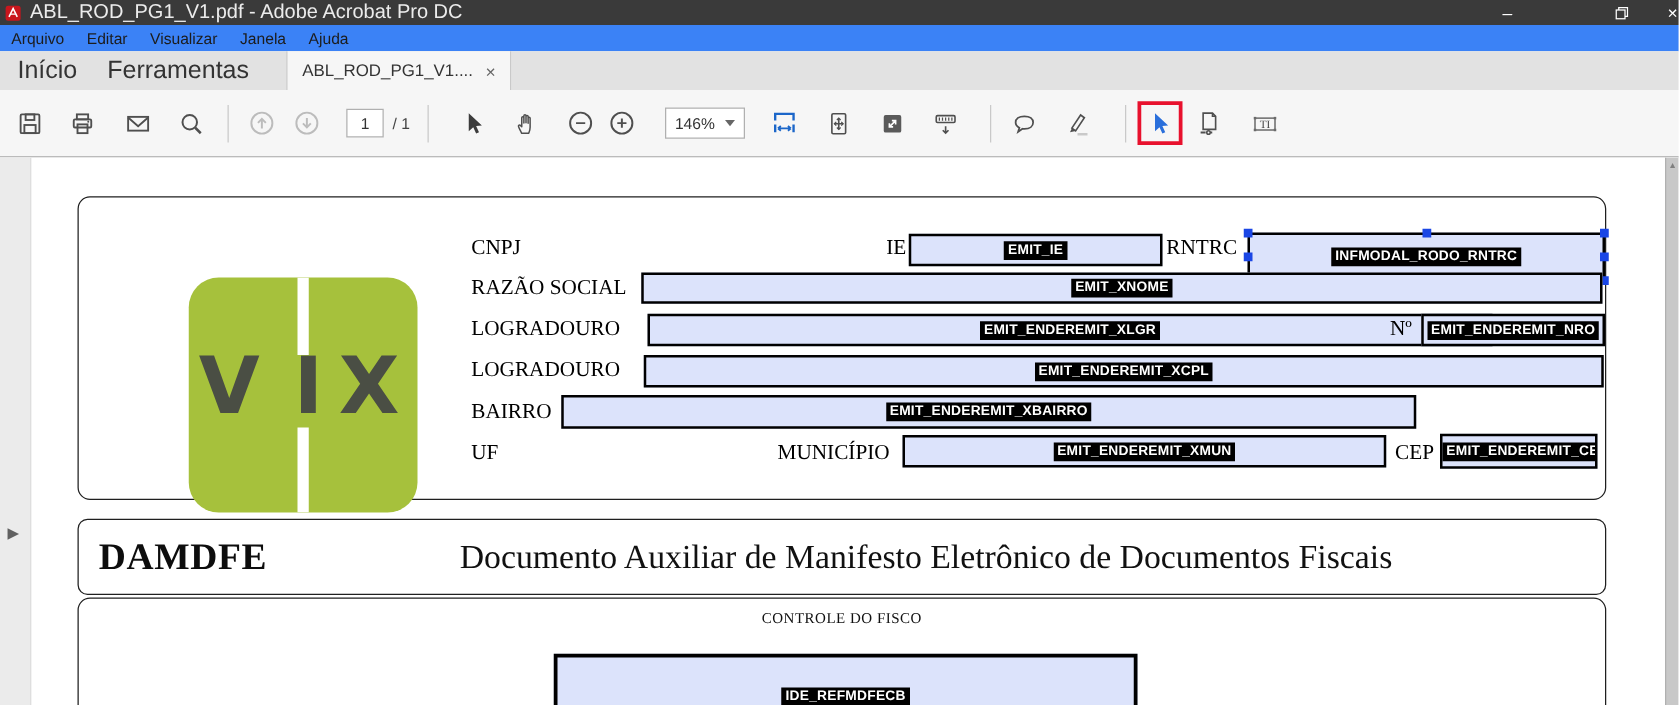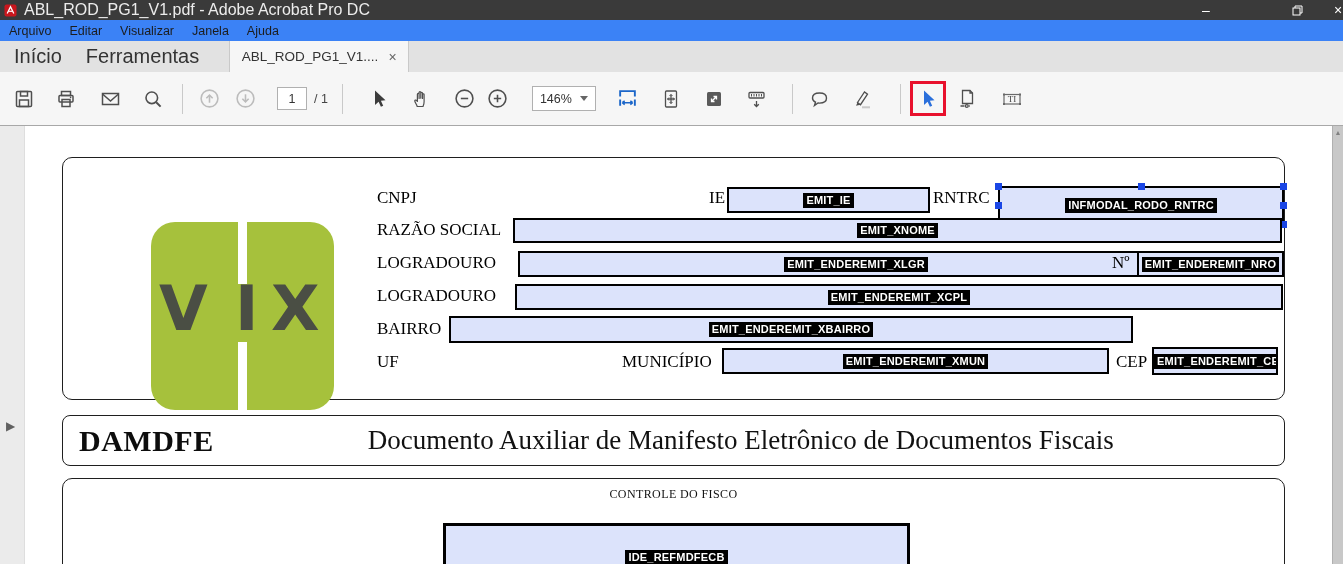--- a/index.html
+++ b/index.html
@@ -49,21 +49,21 @@
   
   .docarea{position:absolute;left:0;top:126px;width:1343px;height:438px;background:#fff;overflow:hidden}
   .navstrip{position:absolute;left:0;top:0;width:25px;height:438px;background:#ebebeb;border-right:1px solid #dedede}
   .navexpand{position:absolute;left:6px;top:294px;font-size:12px;color:#606060;line-height:12px}
   .scrolltrack{position:absolute;left:1332px;top:0;width:11px;height:438px;background:#c8c8c8;border-left:1px solid #b0b0b0}
   .scrollup{position:absolute;left:0;top:3px;width:10px;text-align:center;font-size:7px;color:#808080}
 
   
   .groupbox{position:absolute;border:1.5px solid #1f1f1f;border-radius:10px;background:#fff}
   .emitterbox{left:62px;top:31px;width:1223px;height:243px}
-  .damdfebox{left:62px;top:289px;width:1223px;height:51px;border-radius:8px;display:flex;align-items:center;padding:0 16px}
+  .damdfebox{left:62px;top:289px;width:1223px;height:61px;border-radius:8px;display:flex;align-items:center;padding:0 16px}
   .fiscobox{left:62px;top:352px;width:1223px;height:140px;border-radius:10px}
   .damdfe-abbr{font-family:"Liberation Serif",serif;font-weight:bold;font-size:30px;color:#0d0d0d;letter-spacing:.5px}
   .damdfe-title{flex:1;text-align:center;font-family:"Liberation Serif",serif;font-size:27px;color:#111;white-space:nowrap}
   .fisco-header{padding-top:8px;text-align:center;font-family:"Liberation Serif",serif;font-size:12px;color:#111;letter-spacing:.4px}
 
   .flabel{position:absolute;font-family:"Liberation Serif",serif;font-size:17px;line-height:20px;color:#000000;white-space:nowrap}
   .ffield{position:absolute;background:var(--field-bg);border:2px solid #000;display:flex;align-items:center;justify-content:center}
   .fname{background:#000;color:#fff;font-size:11px;font-weight:700;letter-spacing:.2px;line-height:13px;padding:1px 3px;white-space:nowrap;max-width:100%;overflow:hidden}
   .idefield{align-items:flex-start;border-width:3px}
   .idefield .fname{margin-top:24px}

